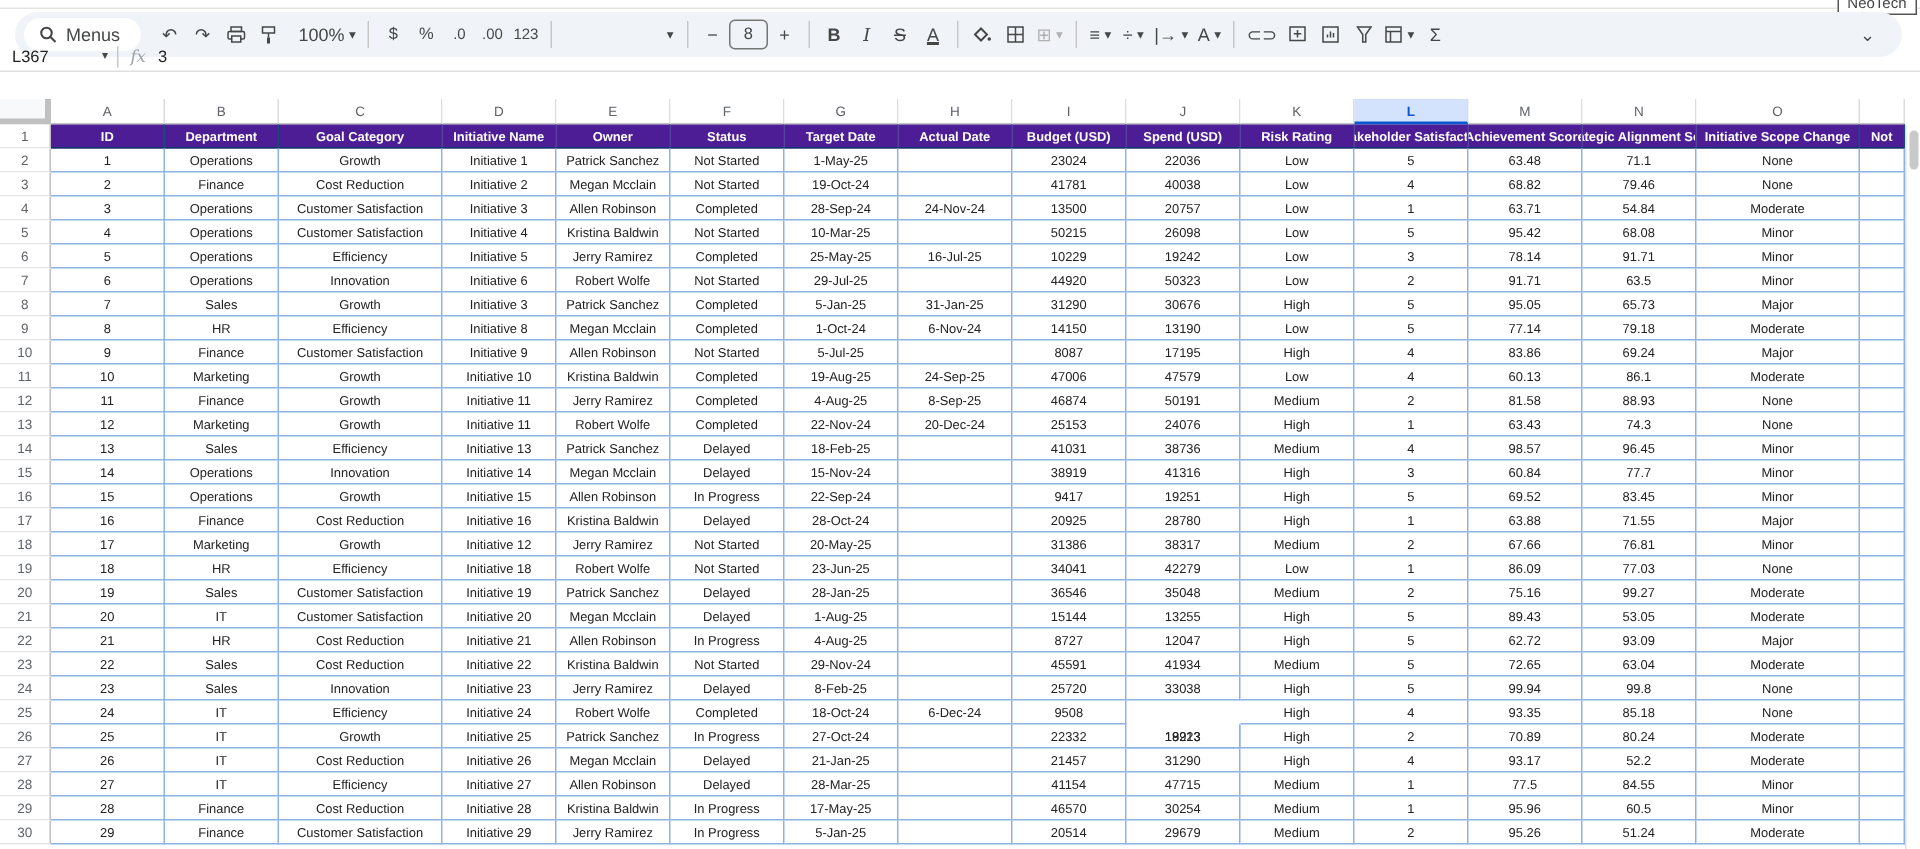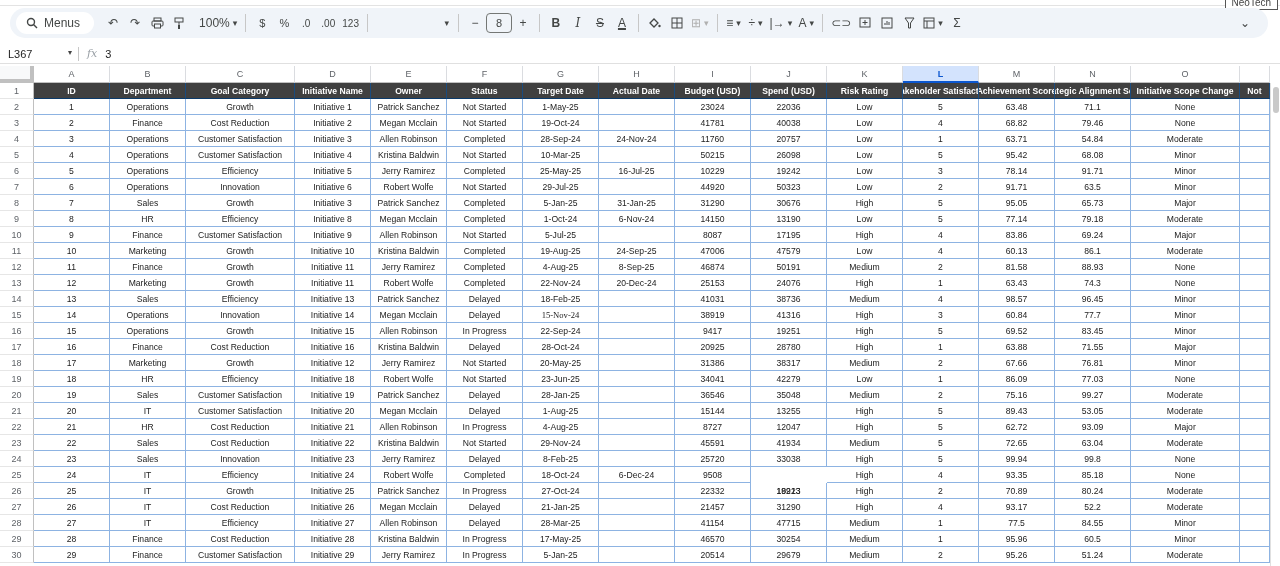--- a/index.html
+++ b/index.html
@@ -6,32 +6,32 @@
   html, body { width: 1280px; height: 566px; overflow: hidden; background: #fff; font-family: "Liberation Sans", sans-serif; }
   .topstrip { position: absolute; left: 0; top: 0; width: 1280px; height: 6px; background: #fff; border-bottom: 1px solid #e3e3e3; }
   .tooltip { position: absolute; right: 2px; top: -4px; height: 14px; padding: 0 6px; border: 1px solid #555; background: #fff; font-size: 10px; color: #444; line-height: 12px; }
   .toolbar { position: absolute; left: 10px; top: 8px; width: 1258px; height: 30px; background: #f0f4f9; border-radius: 16px; display: flex; align-items: center; padding-left: 6px; color: #444746; font-size: 12px; }
   .menus { display: flex; align-items: center; gap: 6px; height: 22px; padding: 0 14px 0 10px; background: #fff; border-radius: 12px; color: #444746; font-size: 12px; margin-right: 8px; }
   .tb { height: 22px; min-width: 22px; display: flex; align-items: center; justify-content: center; color: #444746; font-size: 12px; padding: 0 3px; }
   .tb.dd::after { content: "▾"; font-size: 9px; margin-left: 3px; }
   .sep { width: 1px; height: 18px; background: #c7c7c7; margin: 0 5px; }
   .fontsize { width: 26px; height: 20px; border: 1px solid #747775; border-radius: 4px; display: flex; align-items: center; justify-content: center; font-size: 11px; }
   .fontbox { width: 80px; height: 22px; display: flex; align-items: center; justify-content: flex-end; font-size: 9px; padding-right: 4px; }
-  .formulabar { position: absolute; left: 0; top: 44px; width: 1280px; height: 20px; display: flex; align-items: center; font-size: 11px; color: #1f1f1f; border-bottom: 1px solid #e0e0e0; }
+  .formulabar { position: absolute; left: 0; top: 28px; width: 1280px; height: 20px; display: flex; align-items: center; font-size: 11px; color: #1f1f1f; border-bottom: 1px solid #e0e0e0; }
   .namebox { width: 78px; padding-left: 8px; display: flex; justify-content: space-between; padding-right: 6px; }
   .fx { color: #9aa0a6; font-style: italic; margin: 0 8px 0 8px; font-family: "DejaVu Serif", serif; font-size: 11px; }
   .vsep { width: 1px; height: 14px; background: #c7c7c7; }
   .grid { position: absolute; left: 0; top: 66px; }
   .colhdr { position: absolute; top: 0; height: 17px; border-right: 1px solid #dadce0; border-bottom: 1px solid #c0c0c0; background: #fff; font-size: 9px; color: #5f6368; display: flex; align-items: center; justify-content: center; }
   .colhdr.sel { background: #d3e3fd; color: #0b57d0; font-weight: bold; border-bottom: 2px solid #0b57d0; }
   .corner { position: absolute; left: 0; top: 0; width: 34px; height: 17px; background: #f8f9fa; border-right: 4px solid #c0c0c0; border-bottom: 4px solid #c0c0c0; }
   .rowhdr { position: absolute; left: 0; width: 34px; height: 16px; font-size: 9px; color: #5f6368; display: flex; align-items: center; justify-content: center; border-bottom: 1px solid #e6e6e6; border-right: 1px solid #c0c0c0; background: #fff; }
   .row { position: absolute; left: 34px; height: 16px; display: flex; }
   .cell { height: 16px; font-size: 8.6px; color: #222; display: flex; align-items: center; justify-content: center; border-right: 1px solid #8db3e2; border-bottom: 1px solid #8db3e2; white-space: nowrap; overflow: hidden; }
-  .hdrrow .cell { background: #404040; color: #fff; font-weight: bold; border-right: 1px solid #1a4b7e; border-bottom: 1px solid #0b3a6a; }
+  .hdrrow .cell { background: #4c1d95; color: #fff; font-weight: bold; border-right: 1px solid #1a4b7e; border-bottom: 1px solid #0b3a6a; }
   .scroll { position: absolute; left: 1270px; top: 83px; width: 10px; height: 483px; background: #fff; border-left: 1px solid #e0e0e0; }
   .thumb { position: absolute; left: 2px; top: 4px; width: 6px; height: 26px; background: #c9c9c9; border-radius: 3px; }
 </style>
 </head>
 <body>
 
 <div class="topstrip">
   <div class="tooltip">NeoTech</div>
 </div>
 
@@ -219,21 +219,21 @@
     <div class="rowhdr" style="top: 65px;">4</div>
     <div class="row" style="top: 65px;">
       <div class="cell" style="width: 76px;">3</div>
       <div class="cell" style="width: 76px;">Operations</div>
       <div class="cell" style="width: 109px;">Customer Satisfaction</div>
       <div class="cell" style="width: 76px;">Initiative 3</div>
       <div class="cell" style="width: 76px;">Allen Robinson</div>
       <div class="cell" style="width: 76px;">Completed</div>
       <div class="cell" style="width: 76px;">28-Sep-24</div>
       <div class="cell" style="width: 76px;">24-Nov-24</div>
-      <div class="cell" style="width: 76px;">11760</div>
+      <div class="cell" style="width: 76px;">13500</div>
       <div class="cell" style="width: 76px;">20757</div>
       <div class="cell" style="width: 76px;">Low</div>
       <div class="cell" style="width: 76px;">1</div>
       <div class="cell" style="width: 76px;">63.71</div>
       <div class="cell" style="width: 76px;">54.84</div>
       <div class="cell" style="width: 109px;">Moderate</div>
       <div class="cell" style="width: 30px;"></div>
     </div>
     <div class="rowhdr" style="top: 81px;">5</div>
     <div class="row" style="top: 81px;">
@@ -426,21 +426,21 @@
       <div class="cell" style="width: 30px;"></div>
     </div>
     <div class="rowhdr" style="top: 241px;">15</div>
     <div class="row" style="top: 241px;">
       <div class="cell" style="width: 76px;">14</div>
       <div class="cell" style="width: 76px;">Operations</div>
       <div class="cell" style="width: 109px;">Innovation</div>
       <div class="cell" style="width: 76px;">Initiative 14</div>
       <div class="cell" style="width: 76px;">Megan Mcclain</div>
       <div class="cell" style="width: 76px;">Delayed</div>
-      <div class="cell" style="width: 76px; font-family: Liberation Serif, serif;">15-Nov-24</div>
+      <div class="cell" style="width: 76px;">15-Nov-24</div>
       <div class="cell" style="width: 76px;"></div>
       <div class="cell" style="width: 76px;">38919</div>
       <div class="cell" style="width: 76px;">41316</div>
       <div class="cell" style="width: 76px;">High</div>
       <div class="cell" style="width: 76px;">3</div>
       <div class="cell" style="width: 76px;">60.84</div>
       <div class="cell" style="width: 76px;">77.7</div>
       <div class="cell" style="width: 109px;">Minor</div>
       <div class="cell" style="width: 30px;"></div>
     </div>

